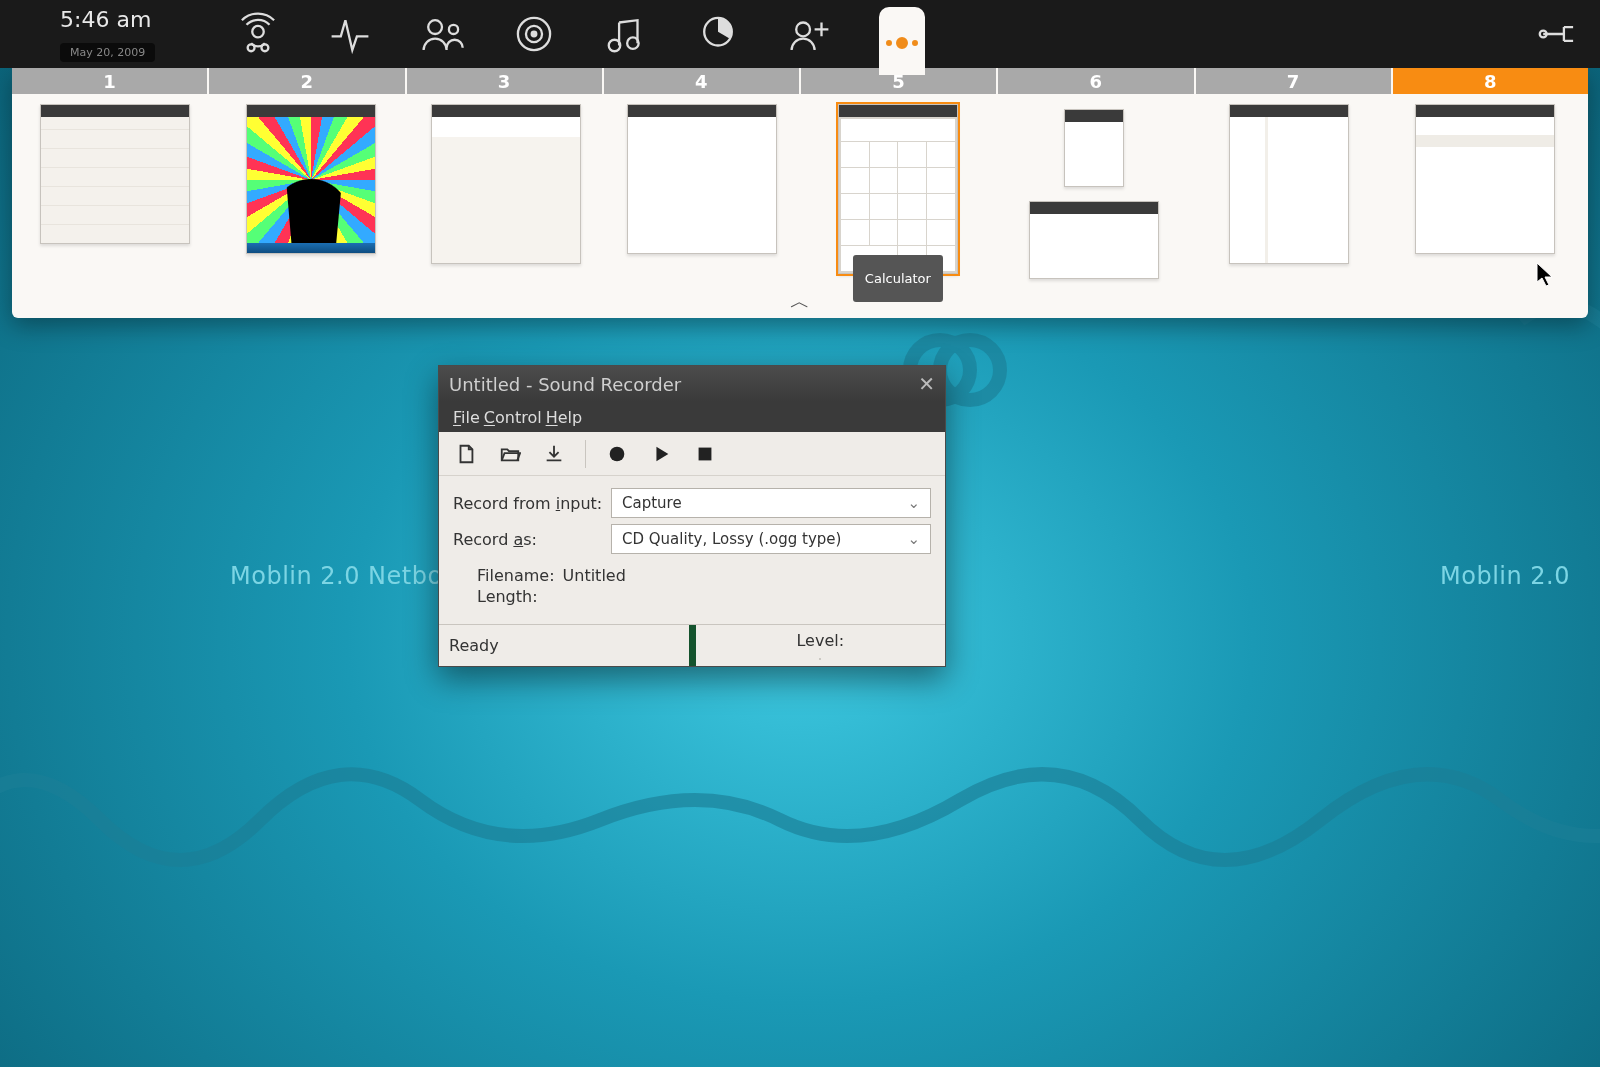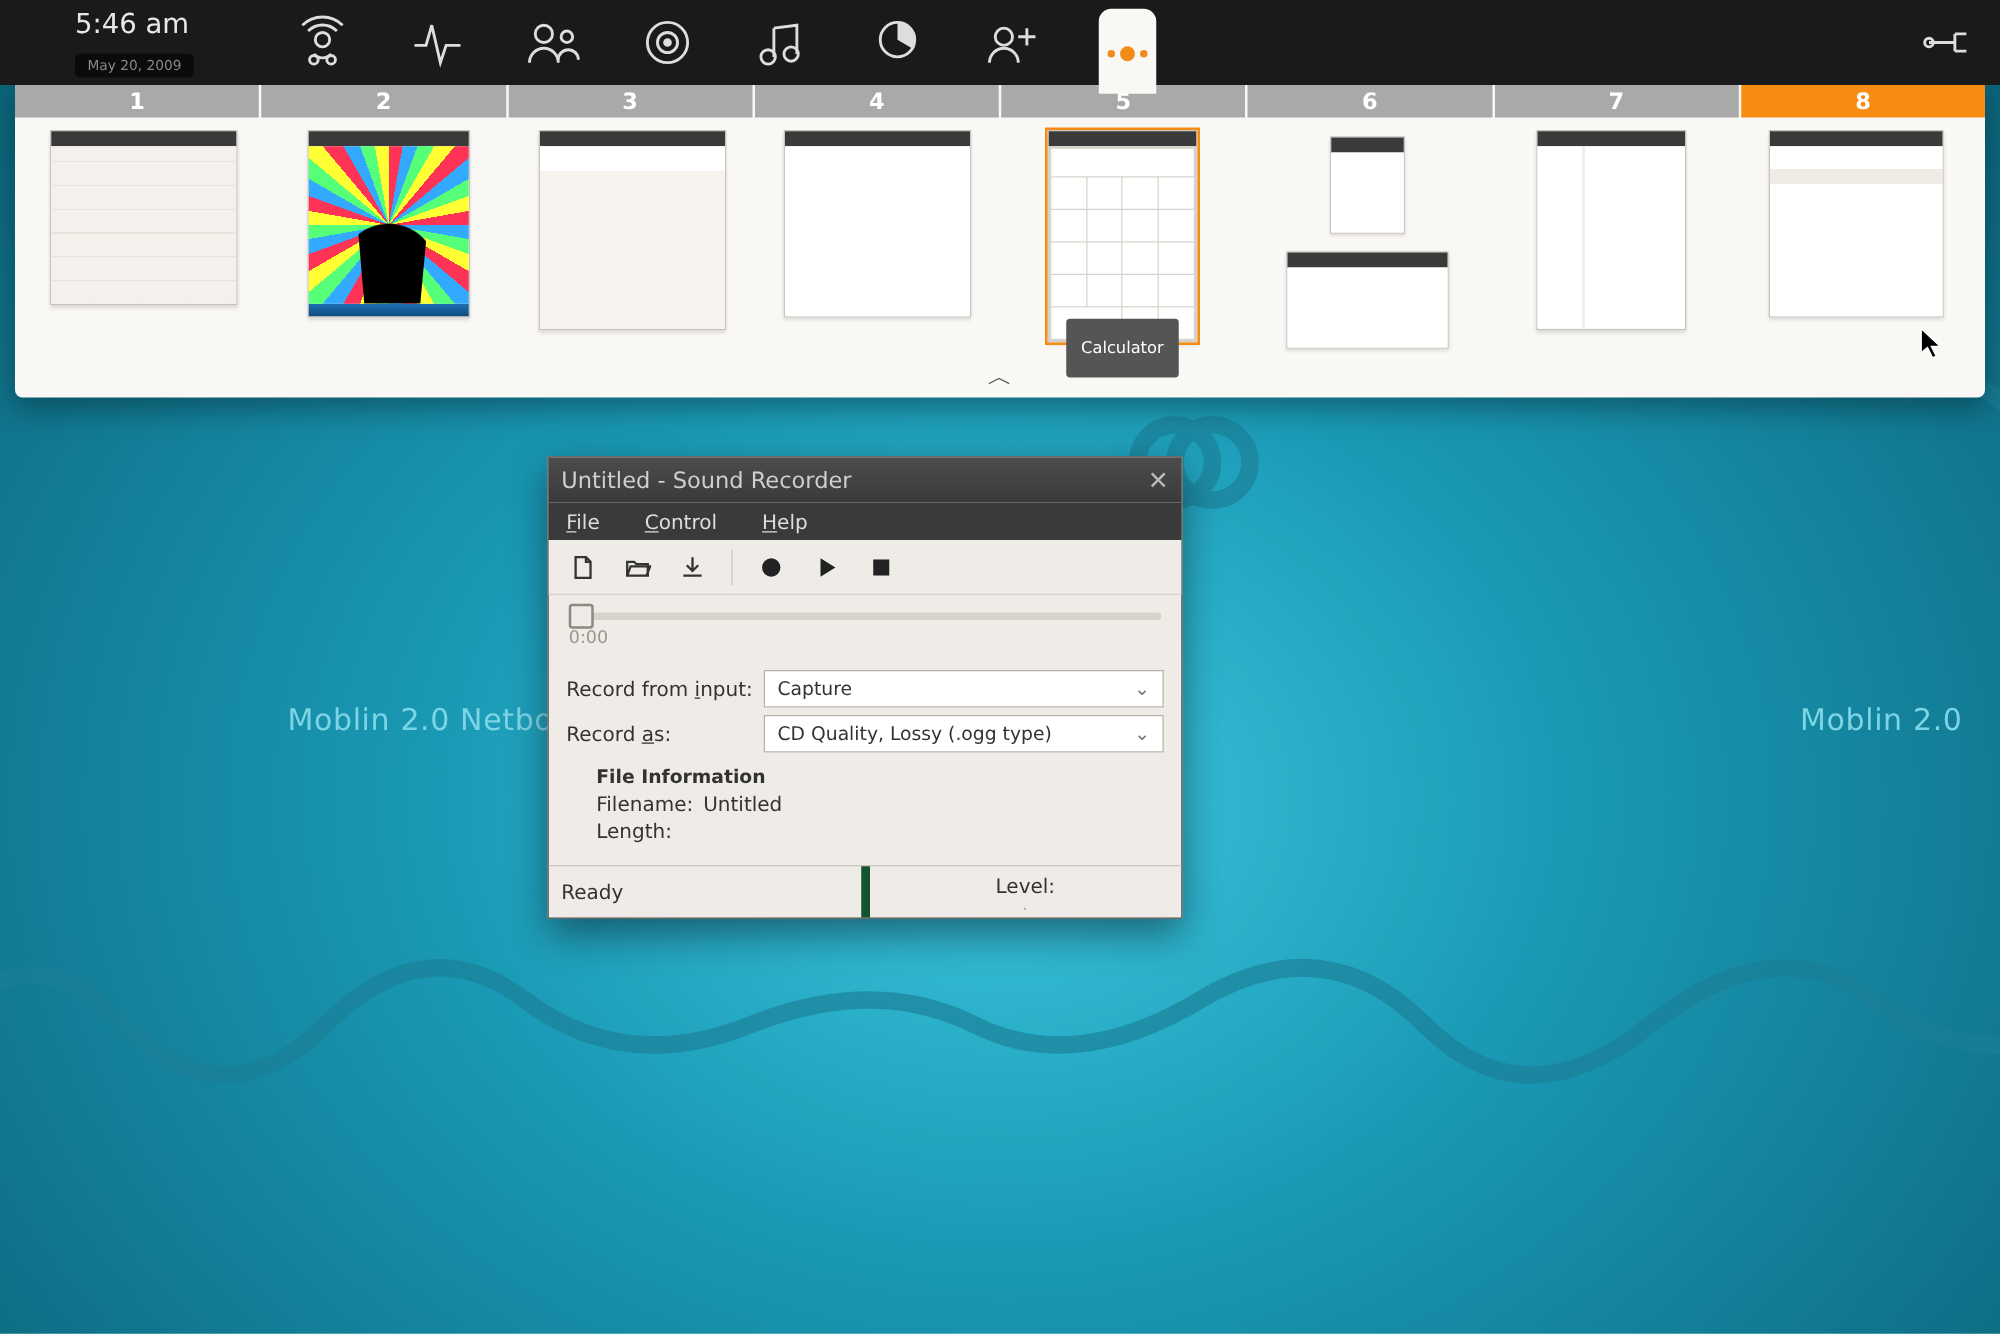--- a/index.html
+++ b/index.html
@@ -99,21 +99,21 @@
   background: #efece8; border: 1px solid #4a4a4a; box-shadow: 0 12px 30px rgba(0,0,0,.45);
   font-size: 15px; color: #333;
 }
 .titlebar {
   height: 36px; background: linear-gradient(#4c4c4c,#3a3a3a); color: #cfcfcf;
   display: flex; align-items: center; padding: 0 10px; font-size: 18px;
 }
 .titlebar .title { flex: 1; }
 .titlebar .close { font-size: 20px; cursor: pointer; color: #bbb; }
 .menubar {
-  height: 30px; background: #3a3a3a; display: flex; align-items: center; gap: 36px;
+  height: 30px; background: #3a3a3a; display: flex; align-items: center; gap: 4px;
   padding: 0 14px; color: #ddd; font-size: 16px;
 }
 .menubar span { cursor: pointer; }
 .menubar .ul { text-decoration: underline; text-decoration-color: #ddd; text-underline-offset: 2px; }
 .toolbar {
   height: 44px; background: #efece8; display: flex; align-items: center; gap: 18px;
   padding: 0 14px; border-bottom: 1px solid #d6d2cc;
 }
 .toolbar .sep { width: 1px; height: 28px; background: #c9c5bf; }
 .tb-btn { width: 26px; height: 26px; display: flex; align-items: center; justify-content: center; cursor: pointer; }
@@ -388,43 +388,36 @@
         <svg viewBox="0 0 24 24">
           <path d="M7 4 L20 12 L7 20 Z" fill="#222"></path>
         </svg>
       </div>
     <div class="tb-btn">
         <svg viewBox="0 0 24 24">
           <rect x="5" y="5" width="14" height="14" fill="#222"></rect>
         </svg>
       </div>
   </div>
-  <div class="slider-area">
-    <div class="slider-track">
-      <div class="slider-thumb"></div>
-    </div>
-    <div class="slider-time">0:00</div>
-  </div>
   <div class="form-area">
     <div class="form-row">
       <label>Record from <span class="ul">i</span>nput:</label>
       <div class="select">
         <span>Capture</span>
         <span class="chev">⌄</span>
       </div>
     </div>
     <div class="form-row">
       <label>Record <span class="ul">a</span>s:</label>
       <div class="select">
         <span>CD Quality, Lossy (.ogg type)</span>
         <span class="chev">⌄</span>
       </div>
     </div>
     <div class="file-info">
-      <div class="hdr">File Information</div>
       <div class="row">
         <span>Filename:</span>
         <span>Untitled</span>
       </div>
       <div class="row">
         <span>Length:</span>
         <span></span>
       </div>
     </div>
   </div>

